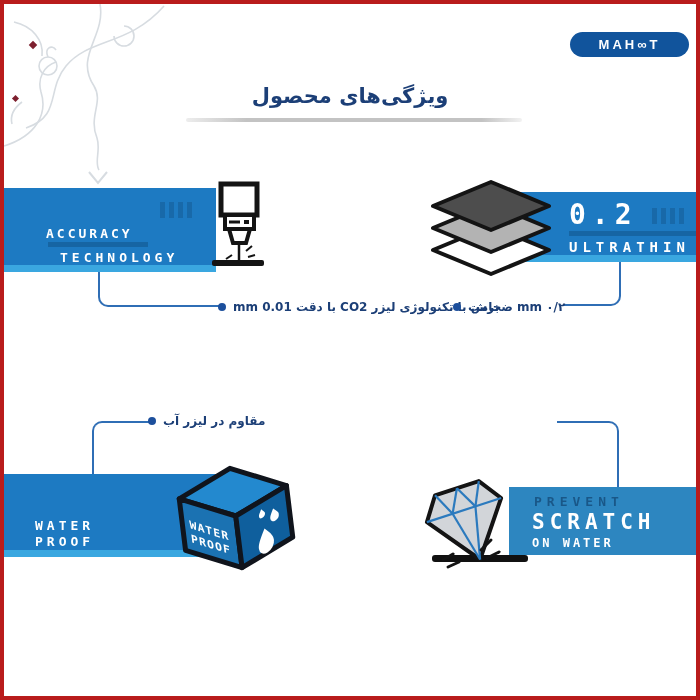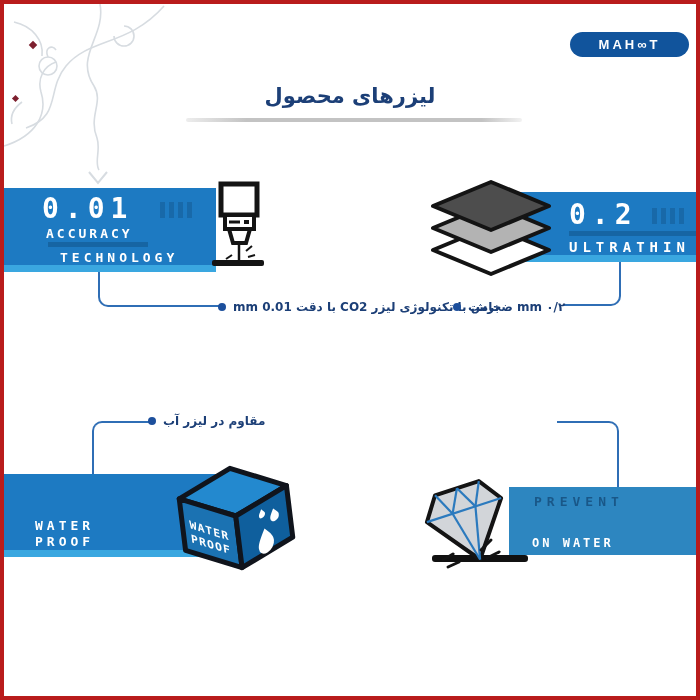--- a/index.html
+++ b/index.html
@@ -65,26 +65,25 @@
       <path d="M18,98 C10,104 6,112 8,120"></path>
     </g>
     <g fill="#7d1f2e">
       <rect x="26" y="38" width="6" height="6" transform="rotate(45 29 41)"></rect>
       <rect x="9" y="92" width="5" height="5" transform="rotate(45 11.5 94.5)"></rect>
     </g>
   </svg>
 
   <div class="logo">MAH∞T</div>
 
-  <div class="title">لیزر‌های محصول</div>
+  <div class="title">ویژگی‌های محصول</div>
   <div class="title-divider"></div>
 
   <div class="banner" style="left:0;top:184px;width:212px;height:77px"></div>
   <div class="strip" style="left:0;top:261px;width:212px;height:7px"></div>
-  <div class="tech big-val" style="left:38px;top:188px">0.01</div>
   <div class="ghost-bars" style="left:156px;top:198px">
     <span></span>
       <span></span>
       <span></span>
       <span></span>
   </div>
   <div class="tech sub-lbl" style="left:42px;top:222px">ACCURACY</div>
   <div class="ghost-bar" style="left:44px;top:238px;width:100px;height:5px"></div>
   <div class="tech sub-lbl" style="left:56px;top:246px;font-size:13px;letter-spacing:4px">TECHNOLOGY</div>
 
@@ -164,20 +163,21 @@
         <path d="M-1,-22 C-3,-19 -4,-18 -4,-16.5 a3.2,3.2 0 0 0 6.4,0 C2,-18 1,-19 -1,-22 Z"></path>
       </g>
     </g>
   </svg>
 
   <div class="conn" style="left:553px;top:417px;width:62px;height:66px;
        border-top-width:2px;border-right-width:2px;border-top-right-radius:10px"></div>
 
   <div class="banner" style="left:505px;top:483px;width:195px;height:68px;background:#2d86c0"></div>
   <div class="tech sub-lbl" style="left:530px;top:490px;letter-spacing:5px;color:rgba(10,50,90,0.55)">PREVENT</div>
+  <div class="tech sub-lbl" style="left:528px;top:506px;font-size:21px;letter-spacing:5px">SCRATCH</div>
   <div class="tech sub-lbl" style="left:528px;top:532px;font-size:12px;letter-spacing:3px">ON WATER</div>
 
   <svg class="icon-abs" style="left:415px;top:468px;z-index:2" width="118" height="98" viewBox="0 0 118 98">
     <g transform="rotate(-18 58 78)">
       <polygon points="35,13 81,13 97,36 58,88 19,36" fill="#d2d5d9" stroke="#141414" stroke-width="4" stroke-linejoin="round"></polygon>
       <g stroke="#2b7abe" stroke-width="2.2" fill="none">
         <line x1="19" y1="36" x2="97" y2="36"></line>
         <line x1="35" y1="13" x2="46" y2="36"></line>
         <line x1="81" y1="13" x2="70" y2="36"></line>
         <line x1="58" y1="13" x2="46" y2="36"></line>

